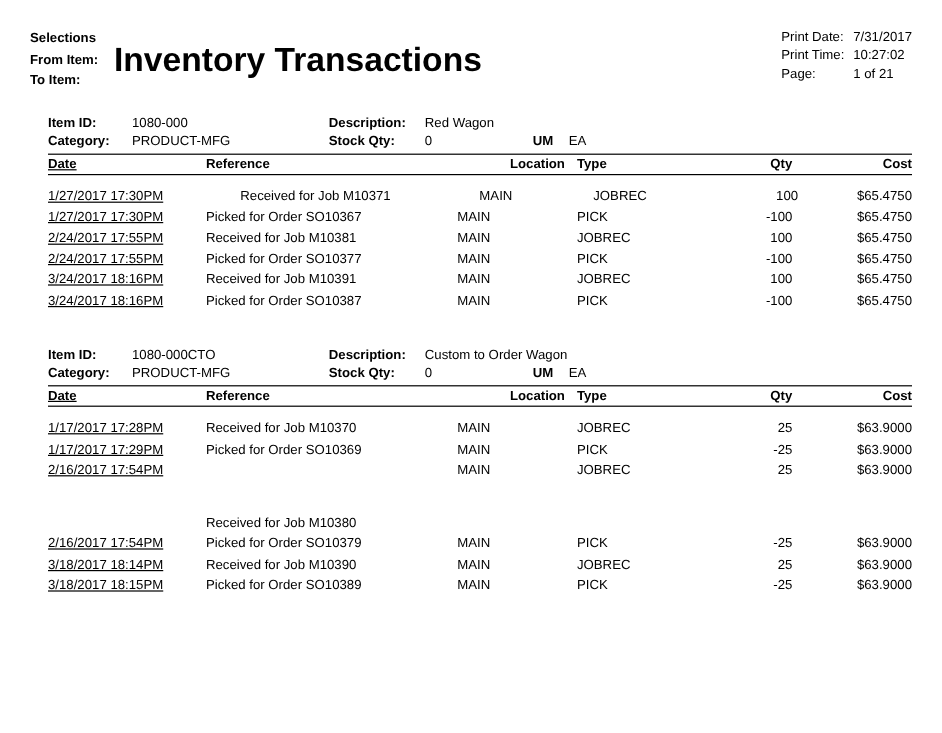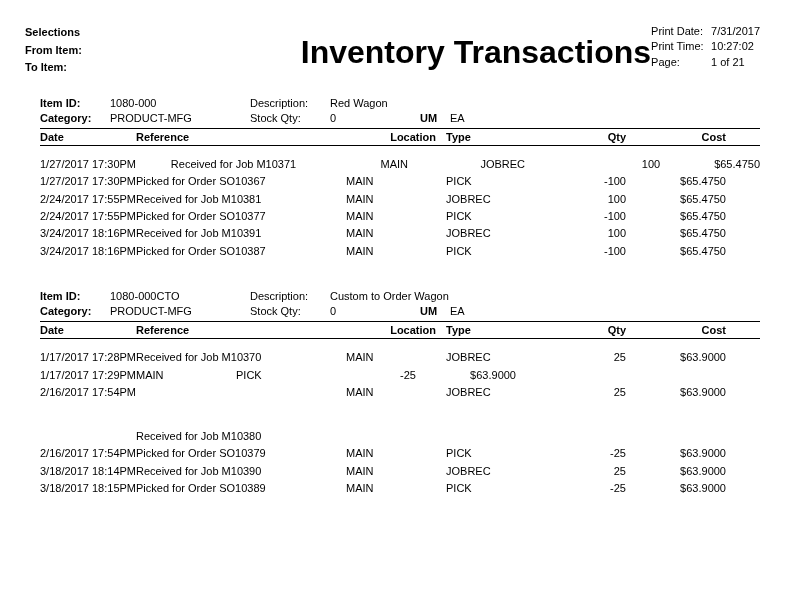--- a/index.html
+++ b/index.html
@@ -22,58 +22,58 @@
     align-items: flex-start;
     margin-bottom: 20px;
   }
   .selections {
     font-weight: bold;
     line-height: 1.6;
   }
   .selections-row { display: flex; }
   .selections-label { min-width: 70px; }
   .title {
-    font-size: 32px;
+    font-size: 28px;
     font-weight: bold;
-    text-align: right;
+    text-align: left;
     flex: 1;
     margin-top: 10px;
   }
   .print-info {
     text-align: left;
     line-height: 1.4;
   }
   .print-row { display: flex; white-space: nowrap; }
   .print-label { min-width: 60px; }
   .item-block { margin-top: 10px; margin-bottom: 30px; }
   .item-meta {
     padding-left: 15px;
     margin-bottom: 4px;
   }
   .meta-row { display: flex; margin-bottom: 3px; }
   .meta-label { font-weight: bold; min-width: 70px; }
   .meta-value { min-width: 140px; }
-  .meta-label2 { font-weight: normal; min-width: 80px; }
+  .meta-label2 { font-weight: bold; min-width: 80px; margin-left: 24px; }
   .meta-value2 { min-width: 90px; }
   .meta-um-label { font-weight: bold; min-width: 30px; }
   .table-wrap { padding-left: 15px; }
   .col-head {
     display: flex;
     font-weight: bold;
     border-top: 1px solid #000;
     border-bottom: 1px solid #000;
     padding: 2px 0;
     margin-bottom: 10px;
   }
   .row {
     display: flex;
     padding: 1px 0;
     line-height: 1.4;
   }
-  .c-date { width: 96px; }
+  .c-date { width: 132px; text-decoration: underline; }
   .c-ref { width: 210px; }
   .c-loc { width: 100px; text-align: left;}
   .c-loc-head { width: 100px; text-align: right; padding-right:10px;}
   .c-type { width: 100px; }
   .c-qty { width: 80px; text-align: right; }
   .c-cost { width: 100px; text-align: right; }
 </style>
 </head>
 <body>
 <div class="page">
@@ -213,20 +213,21 @@
           <div class="row">
             <span class="c-date" style="overflow:hidden;white-space:nowrap;">1/17/2017 17:28PM</span>
             <span class="c-ref" style="overflow:hidden;white-space:nowrap;">Received for Job M10370</span>
             <span class="c-loc">MAIN</span>
             <span class="c-type">JOBREC</span>
             <span class="c-qty">25</span>
             <span class="c-cost">$63.9000</span>
           </div>
           <div class="row">
             <span class="c-date" style="overflow:hidden;white-space:nowrap;">1/17/2017 17:29PM</span>
+            <span class="c-ref" style="overflow:hidden;white-space:nowrap;">Picked for Order SO10369</span>
             <span class="c-loc">MAIN</span>
             <span class="c-type">PICK</span>
             <span class="c-qty">-25</span>
             <span class="c-cost">$63.9000</span>
           </div>
           <div class="row">
             <span class="c-date" style="overflow:hidden;white-space:nowrap;">2/16/2017 17:54PM</span>
             <span class="c-ref" style="overflow:hidden;white-space:nowrap;margin-top:44px;">Received for Job M10380</span>
             <span class="c-loc">MAIN</span>
             <span class="c-type">JOBREC</span>

